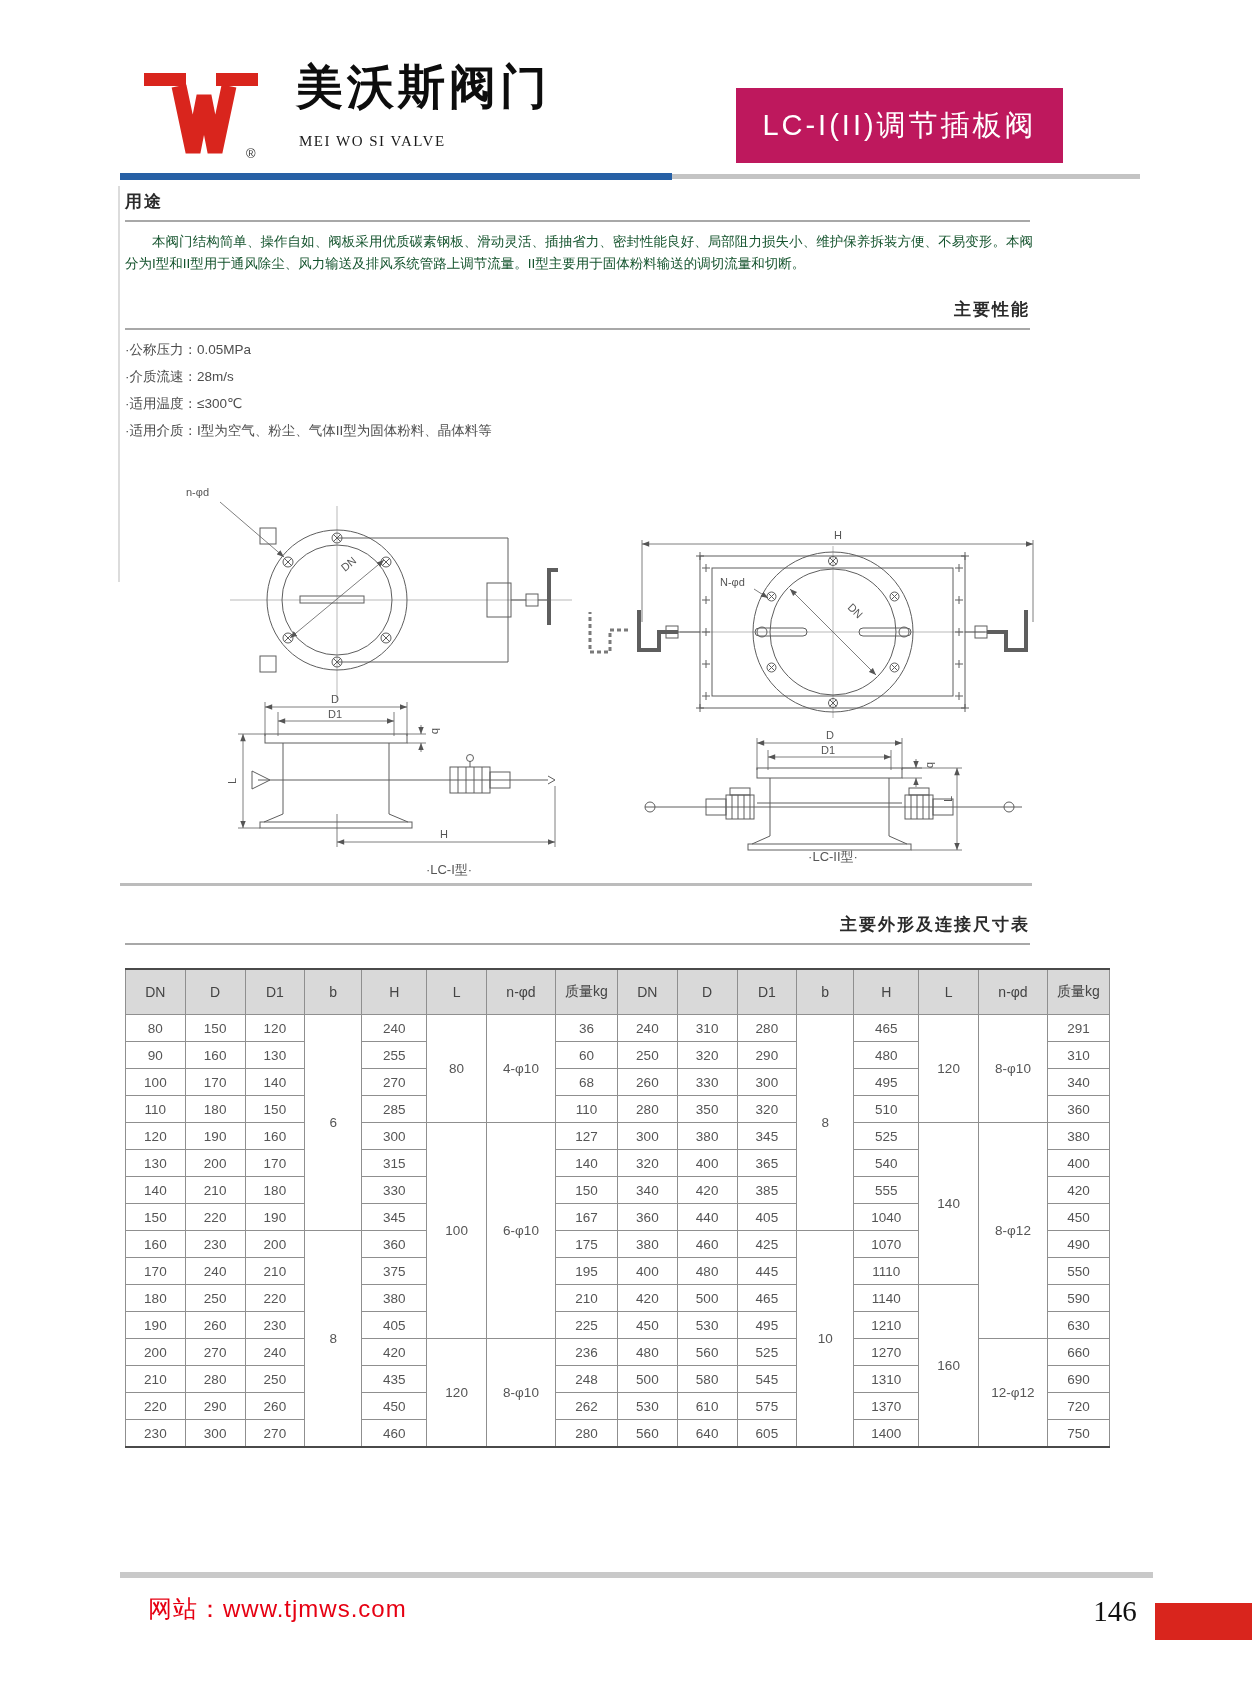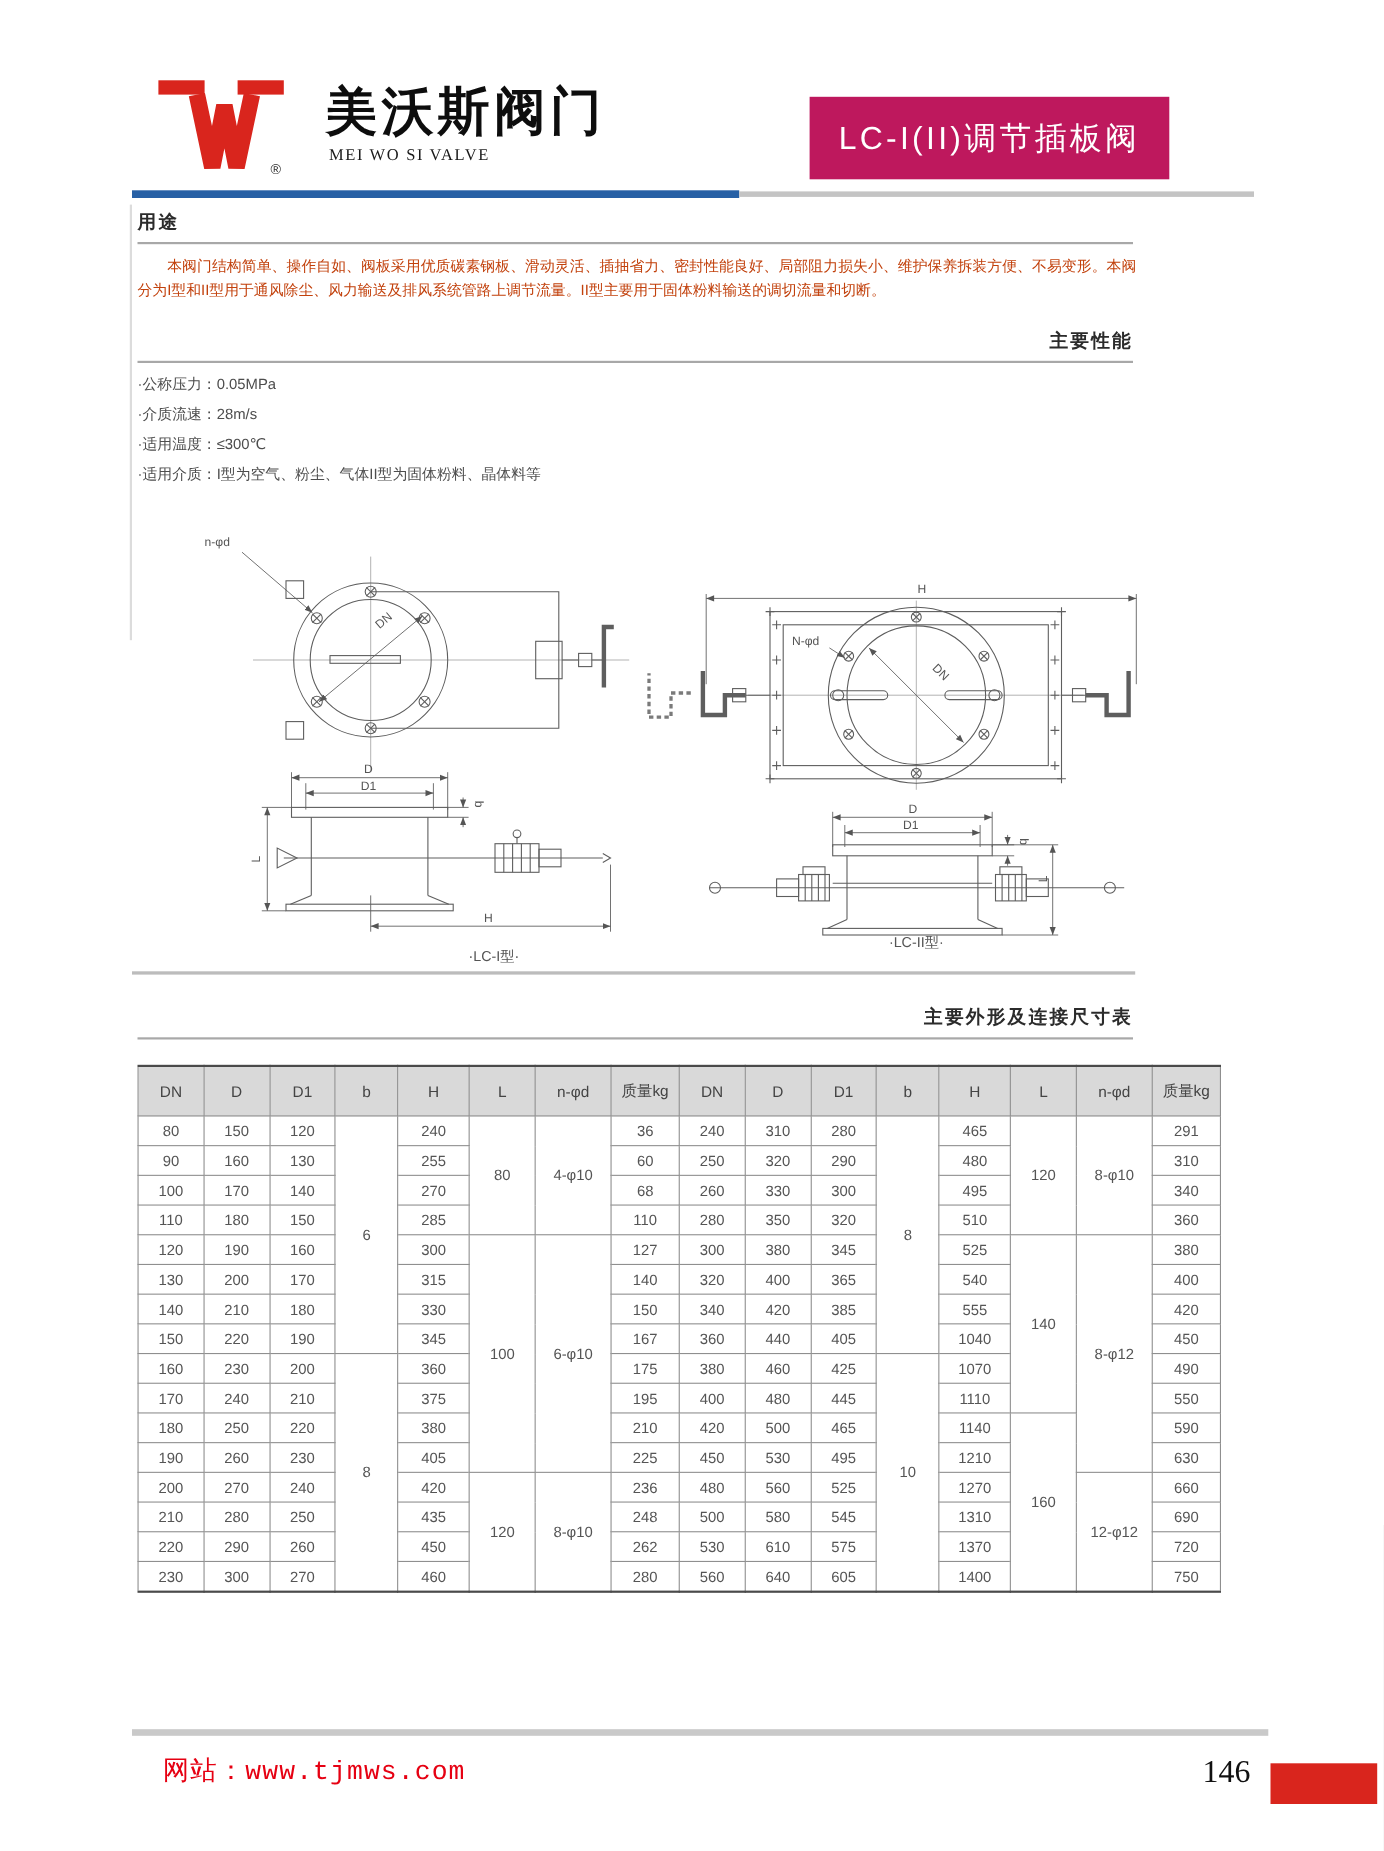--- a/index.html
+++ b/index.html
@@ -1,54 +1,54 @@
 <!DOCTYPE html>
 <html><head>
 <meta charset="utf-8">
 <style>
   html,body{margin:0;padding:0;background:#e8e8e8;}
   .page{position:relative;width:1258px;height:1683px;background:#ffffff;margin:0 auto;
         font-family:"Liberation Sans","DejaVu Sans",sans-serif;overflow:hidden;}
   
   .logo-svg{position:absolute;left:142px;top:68px;}
-  .brand-cn{position:absolute;left:296px;top:70px;width:260px;font-family:Liberation Serif, serif;
+  .brand-cn{position:absolute;left:296px;top:56px;width:260px;font-family:Liberation Serif, serif;
             font-weight:700;font-size:47px;color:#0d0d0d;letter-spacing:4px;white-space:nowrap;}
   .brand-en{position:absolute;left:299px;top:133px;font-family:"Liberation Serif","DejaVu Serif",serif;
             font-size:15px;color:#1a1a1a;letter-spacing:1.5px;white-space:nowrap;}
   .title-box{position:absolute;left:736px;top:88px;width:327px;height:75px;background:#be185d;
              color:#ffffff;font-size:29px;letter-spacing:3px;display:flex;align-items:center;justify-content:center;white-space:nowrap;}
   .header-rule{position:absolute;left:120px;top:173px;width:1020px;height:7px;}
   .header-rule .blue{position:absolute;left:0;top:0;width:552px;height:7px;background:#2760a5;}
   .header-rule .gray{position:absolute;left:552px;top:1px;width:468px;height:5px;background:#c4c4c4;}
   .left-edge{position:absolute;left:118px;top:186px;width:2px;height:396px;background:#dcdcdc;}
   
   .sec-head{position:absolute;left:125px;width:905px;font-size:17px;color:#2b2b2b;letter-spacing:2px;
             padding-bottom:7px;border-bottom:2px solid #a8a8a8;margin:0;font-weight:700;}
   .body-text{position:absolute;left:125px;top:231px;width:908px;font-size:13.5px;line-height:21.5px;
-             color:#c2410c;text-indent:2em;margin:0;text-align:justify;}
+             color:#14532d;text-indent:2em;margin:0;text-align:justify;}
   .perf-list{position:absolute;left:125px;top:336px;margin:0;padding:0;list-style:none;
              font-size:13.5px;color:#4d4d4d;}
   .perf-list li{height:27px;line-height:27px;}
   .fig-svg{position:absolute;}
   .fig-caption{position:absolute;top:848px;width:110px;text-align:center;font-size:13px;color:#555;}
   .divider{position:absolute;left:120px;top:883px;width:912px;height:3px;background:#bcbcbc;}
   
   .dims-table{position:absolute;left:125px;top:968px;width:985px;border-collapse:collapse;
               table-layout:fixed;font-size:13.5px;color:#555;
               border-top:2px solid #4a4a4a;border-bottom:2px solid #4a4a4a;}
   .dims-table th,.dims-table td{border:1px solid #8f8f8f;text-align:center;padding:0;}
   .dims-table th{background:#d9d9d9;height:44px;font-weight:400;font-size:14px;color:#444;}
   .dims-table td{height:26px;background:#fff;}
   .dims-table th:nth-child(7),.dims-table th:nth-child(15){width:68px;}
   .dims-table th:nth-child(8),.dims-table th:nth-child(16){width:61px;}
   .dims-table th:nth-child(5),.dims-table th:nth-child(13){width:64px;}
   .dims-table th:nth-child(4),.dims-table th:nth-child(12){width:56px;}
   
   .footer-bar{position:absolute;left:120px;top:1572px;width:1033px;height:6px;background:#c9c9c9;}
-  .site-text{position:absolute;left:148px;top:1593px;font-family:Liberation Mono, monospace;
+  .site-text{position:absolute;left:148px;top:1593px;font-family:Liberation Sans, sans-serif;
              font-size:24px;color:#e60012;letter-spacing:1px;}
   .page-num{position:absolute;left:1085px;top:1595px;width:60px;text-align:center;
             font-family:"Liberation Serif","DejaVu Serif",serif;font-size:29px;color:#111;}
   .red-block{position:absolute;left:1155px;top:1603px;width:97px;height:37px;background:#d9251d;}
   
   .tl{stroke:#5e5e5e;fill:none;stroke-width:1;}
   .cl{stroke:#9c9c9c;fill:none;stroke-width:0.7;}
   .dim{stroke:#5e5e5e;fill:none;stroke-width:0.8;}
   .hv{stroke:#5e5e5e;fill:none;stroke-width:4;}
   .hv2{stroke:#7a7a7a;fill:none;stroke-width:3;stroke-dasharray:4 3;}

